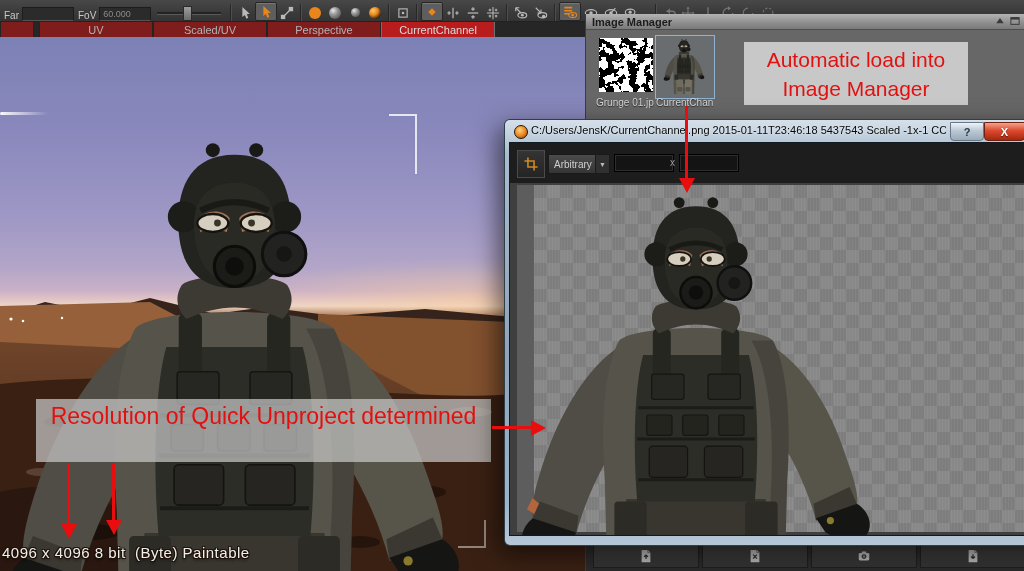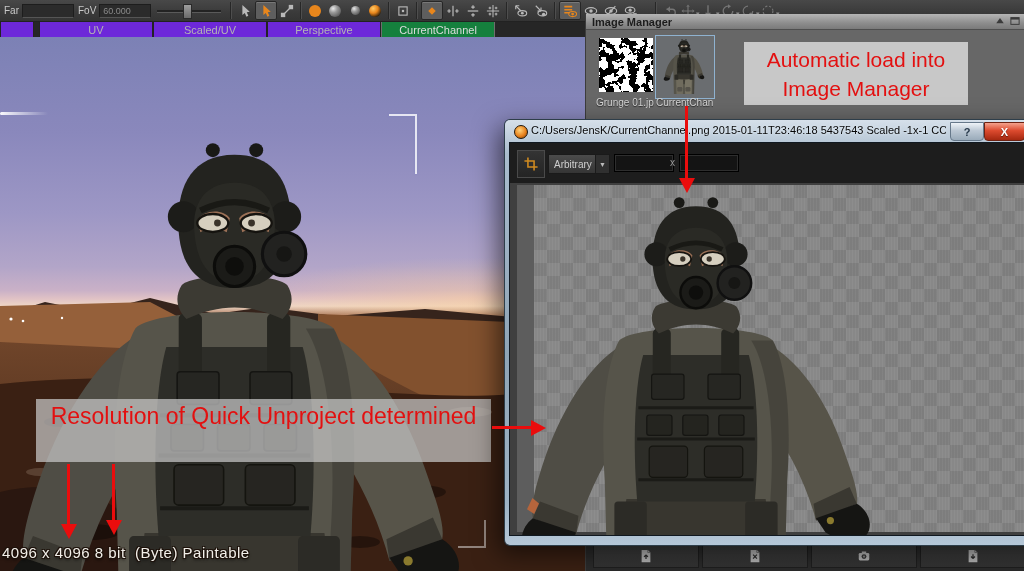--- a/index.html
+++ b/index.html
@@ -2,21 +2,21 @@
 <html><head>
 <meta charset="utf-8">
 <style>
   html,body{margin:0;padding:0;background:#222;}
   .screen{position:relative;width:1024px;height:571px;overflow:hidden;
     font-family:"Liberation Sans",sans-serif;background:#333;user-select:none;}
 
   
   .main-toolbar{position:absolute;left:0;top:0;width:1024px;height:21px;
     background:linear-gradient(180deg,#484848,#3a3a3a 60%,#343434);
-    border-bottom:1px solid #222;display:flex;align-items:center;z-index:5;}
+    border-bottom:1px solid #222;display:flex;align-items:flex-end;z-index:5;}
   .tb-label{font-size:10px;color:#c9c9c9;margin:0 3px 0 4px;}
   .tb-input{width:44px;height:12px;background:#2b2b2b;border:1px solid #1d1d1d;
     border-bottom-color:#555;color:#8a8a8a;font-size:9px;font-family:"Liberation Sans",sans-serif;
     padding:0 3px;}
   .slider{position:relative;width:64px;height:17px;margin:0 6px;}
   .slider::before{content:"";position:absolute;left:0;right:0;top:8px;height:2px;
     background:#232323;border-bottom:1px solid #5a5a5a;}
   .slider-handle{position:absolute;left:26px;top:2px;width:7px;height:13px;
     background:linear-gradient(180deg,#9e9e9e,#6a6a6a);border:1px solid #2a2a2a;}
   .tb-sep{width:1px;height:17px;background:#272727;border-right:1px solid #4e4e4e;margin:0 3px;}
@@ -30,23 +30,23 @@
     background:radial-gradient(circle at 35% 30%,#e9e9e9,#9a9a9a 35%,#4f4f4f 85%);}
   .sphere.flat{background:#e8861c;}
   .sphere.tiny{width:9px;height:9px;}
   .sphere.lit{background:radial-gradient(circle at 35% 30%,#ffca68,#e8861c 40%,#20160a 80%);}
   .caret{font-size:7px;color:#8a8a8a;margin-left:1px;align-self:flex-end;line-height:10px;}
 
   
   .tab-bar{position:absolute;left:0;top:21px;width:1024px;height:16px;background:#262626;
     display:flex;align-items:stretch;z-index:4;}
   .tab{width:112px;display:flex;align-items:center;justify-content:center;
-    font-size:11px;color:#b4b4b4;background:#6d28d9;border:1px solid #232323;border-bottom:none;}
+    font-size:11px;color:#b4b4b4;background:#7f1d1d;border:1px solid #232323;border-bottom:none;}
   .tab.partial{width:32px;margin-right:5px;}
-  .tab.active{background:#15803d;color:#dcdcdc;border-color:#6e6e6e;}
+  .tab.active{background:#b91c1c;color:#dcdcdc;border-color:#6e6e6e;}
 
   
   .viewport{position:absolute;left:0;top:37px;width:1024px;height:534px;z-index:1;overflow:hidden;
     background:
       radial-gradient(ellipse 300px 60px at 470px 262px, rgba(252,206,150,0.45), transparent 70%),
       linear-gradient(180deg,#7c81b5 0%,#8a88bc 18%,#9d97c5 33%,#b2a5c8 43%,
         #cab1c7 47.5%,#e0c2c5 49%,#eed6c5 50.4%,#b08064 52%,#5a3624 55%,#452a1a 100%);}
   .contrail{position:absolute;left:0;top:75px;width:48px;height:3px;border-radius:2px;
     background:linear-gradient(90deg,rgba(255,255,255,.95),rgba(255,255,255,0));}
   .desert{position:absolute;left:0;top:255px;width:1024px;height:279px;}

